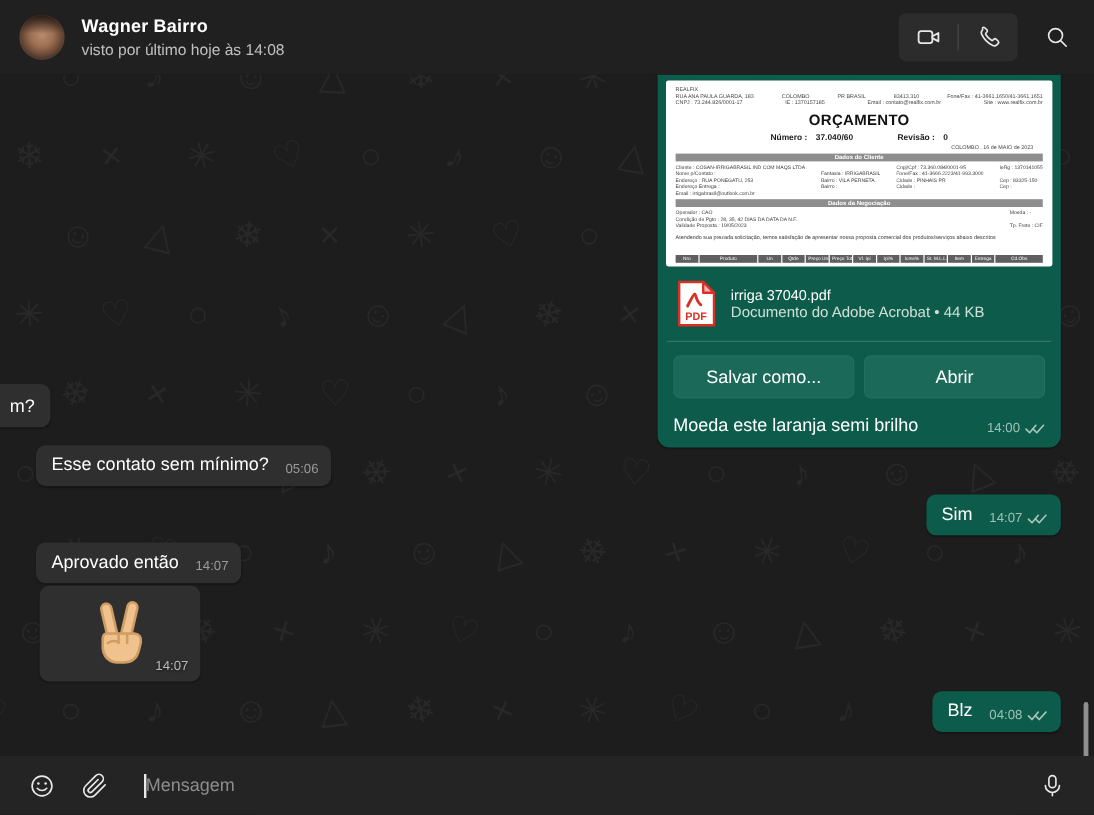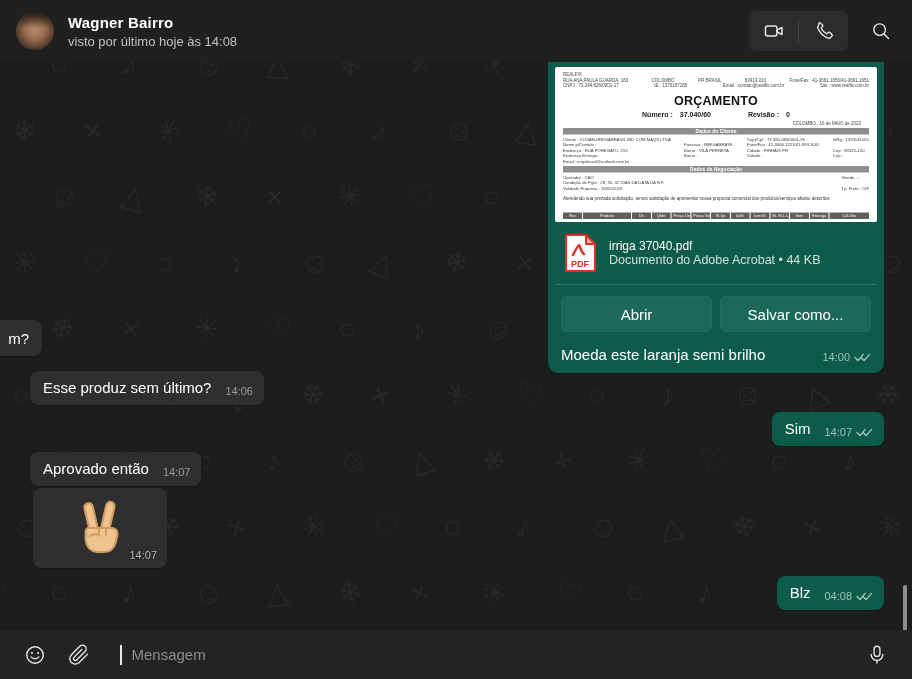--- a/index.html
+++ b/index.html
@@ -74,21 +74,21 @@
 
   
   .scroll-thumb{position:absolute;right:5px;width:4px;height:46px;background:#8f8f8f;border-radius:2px;z-index:2;cursor:grab}
 
   
   footer{flex:0 0 49px;background:var(--c-composer,#242424);display:flex;align-items:center;padding:0 18px;gap:10px;position:relative;z-index:3}
   .f-btn{background:none;border:none;display:flex;align-items:center;justify-content:center;cursor:pointer;padding:6px}
   .inputwrap{flex:1;display:flex;align-items:center;height:100%;margin-left:14px;cursor:text}
   .caret{width:1.5px;height:20px;background:#e9e9e9;animation:blink 1.1s steps(1) infinite}
   @keyframes blink{50%{opacity:0}}
-  .placeholder{font-size:15px;color:#8d8d8d;margin-left:10px}
+  .placeholder{font-size:15px;color:#8d8d8d;margin-left:0}
 </style>
 </head>
 <body>
 
 <div class="app">
 
   <header>
     <div class="avatar"></div>
     <div class="hmeta">
       <div class="hname">Wagner Bairro</div>
@@ -336,22 +336,22 @@
         </svg>
         <div class="file-texts">
           <span class="file-name">irriga 37040.pdf</span>
           <span class="file-meta">Documento do Adobe Acrobat • 44 KB</span>
         </div>
       </div>
 
       <div class="bubble-divider"></div>
 
       <div class="btn-row">
+        <button class="gbtn">Salvar como...</button>
         <button class="gbtn">Abrir</button>
-        <button class="gbtn">Salvar como...</button>
       </div>
 
       <div class="caption-row">
         <span class="caption">Moeda este laranja semi brilho</span>
         <span class="cap-meta">
           <span>14:00</span>
           <span class="checks">
             <svg width="17" height="11" viewBox="0 0 17 11" stroke-width="1.4" fill="none" stroke-linecap="round" stroke-linejoin="round">
                 <polyline points="1,5.6 4,8.6 9.2,2.4"></polyline>
                 <polyline points="7,5.6 10,8.6 15.6,2.4"></polyline>
@@ -359,23 +359,23 @@
           </span>
         </span>
       </div>
     </div>
 
     <div class="msg in" style="left:-64px;top:258px;width:106px;height:36px;justify-content:flex-end">
       <span class="txt" style="padding-right:13px">m?</span>
     </div>
 
     <div class="msg in" style="left:30px;top:309px">
-      <span class="txt">Esse produz sem último?</span>
+      <span class="txt">Esse contato sem mínimo?</span>
       <span class="meta">
-          <span>14:06</span>
+          <span>05:06</span>
         </span>
     </div>
 
     <div class="msg out" style="right:28px;top:350px">
       <span class="txt">Sim</span>
       <span class="meta">
         <span>14:07</span>
         <span class="checks">
           <svg width="17" height="11" viewBox="0 0 17 11" stroke-width="1.4" fill="none" stroke-linecap="round" stroke-linejoin="round">
               <polyline points="1,5.6 4,8.6 9.2,2.4"></polyline>

